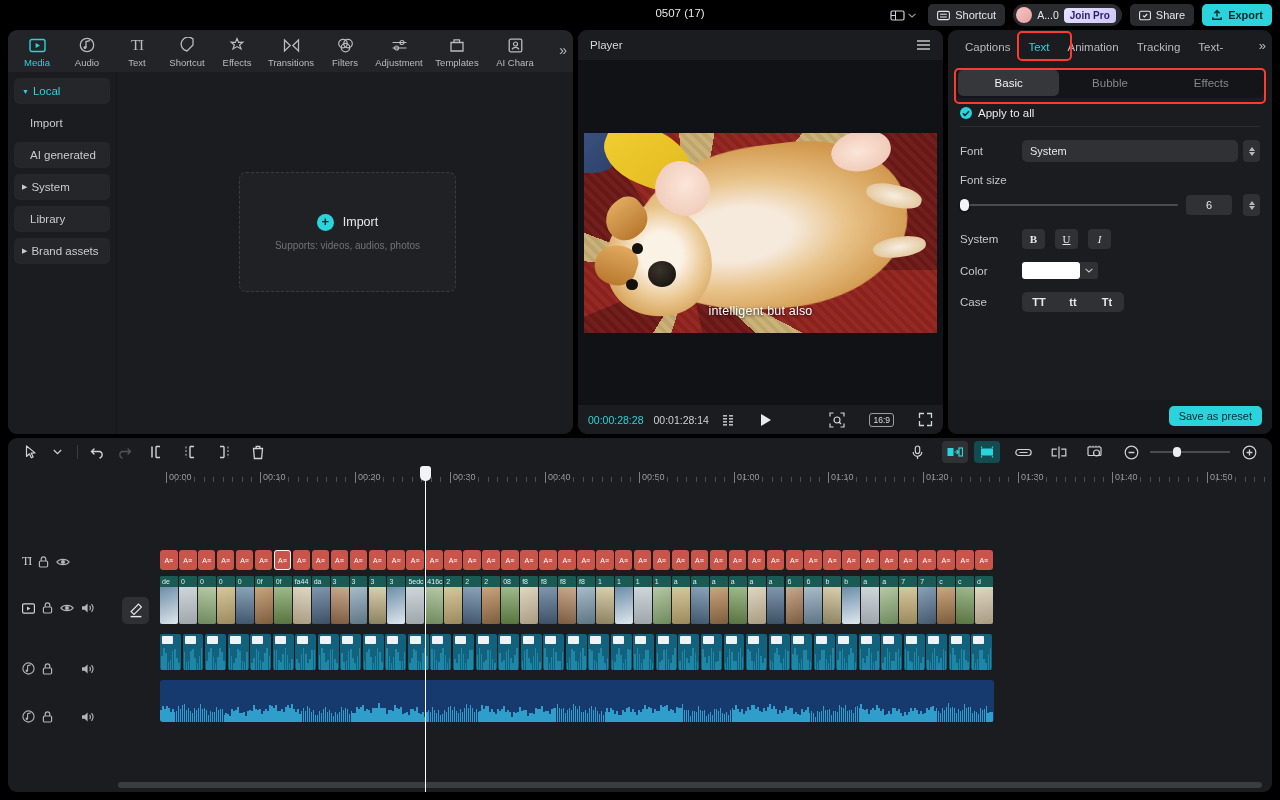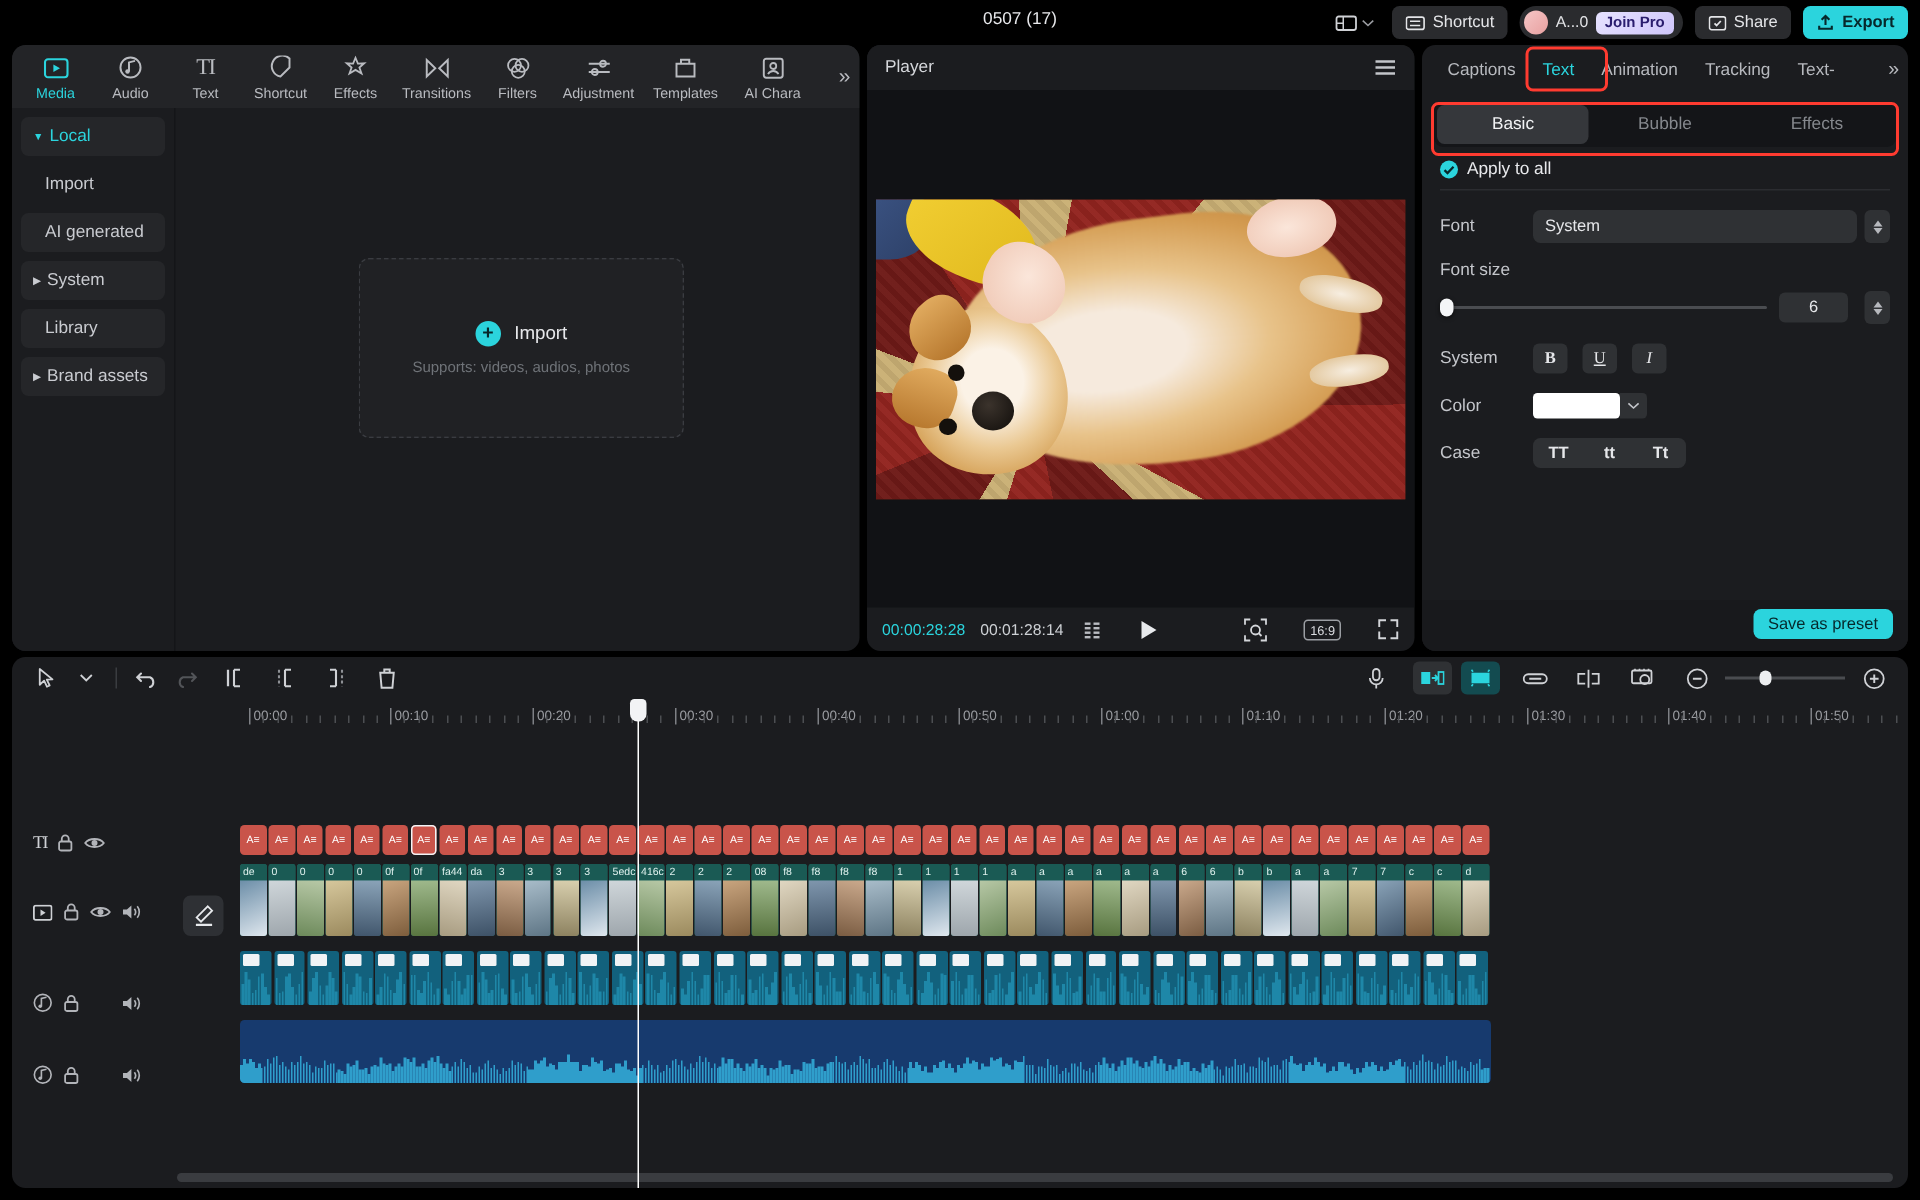--- a/index.html
+++ b/index.html
@@ -562,20 +562,21 @@
           <div class="paw p1"></div>
           <div class="paw p2"></div>
           <div class="dog-head"></div>
           <div class="ear a"></div>
           <div class="ear b"></div>
           <div class="eye a"></div>
           <div class="eye b"></div>
           <div class="snout"></div>
           <div class="hand"></div>
           <div class="hand2"></div>
+          <div class="caption-overlay">intelligent but also</div>
         </div>
       </div>
 
       <div class="pl-ctrl">
         <span class="tc-cur">00:00:28:28</span>
         <span class="tc-tot">00:01:28:14</span>
         <span class="cicon" style="margin-left:4px">
           <svg width="16" height="12" viewBox="0 0 16 12">
             <rect x="0" y="1" width="4" height="1.6" fill="#b9bbc0"></rect>
               <rect x="6" y="1" width="4" height="1.6" fill="#b9bbc0"></rect>

